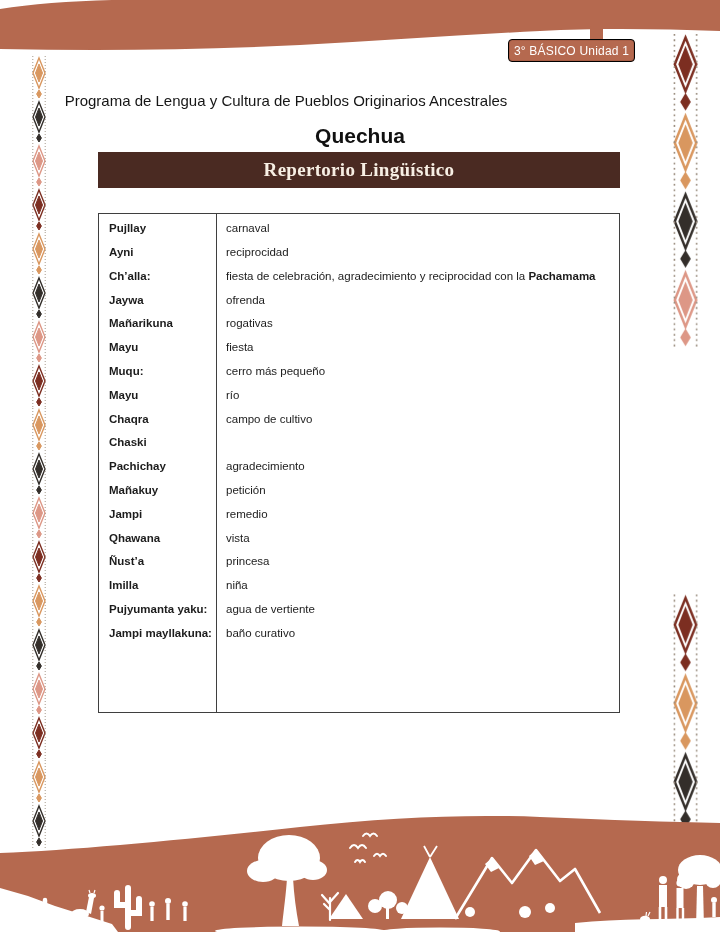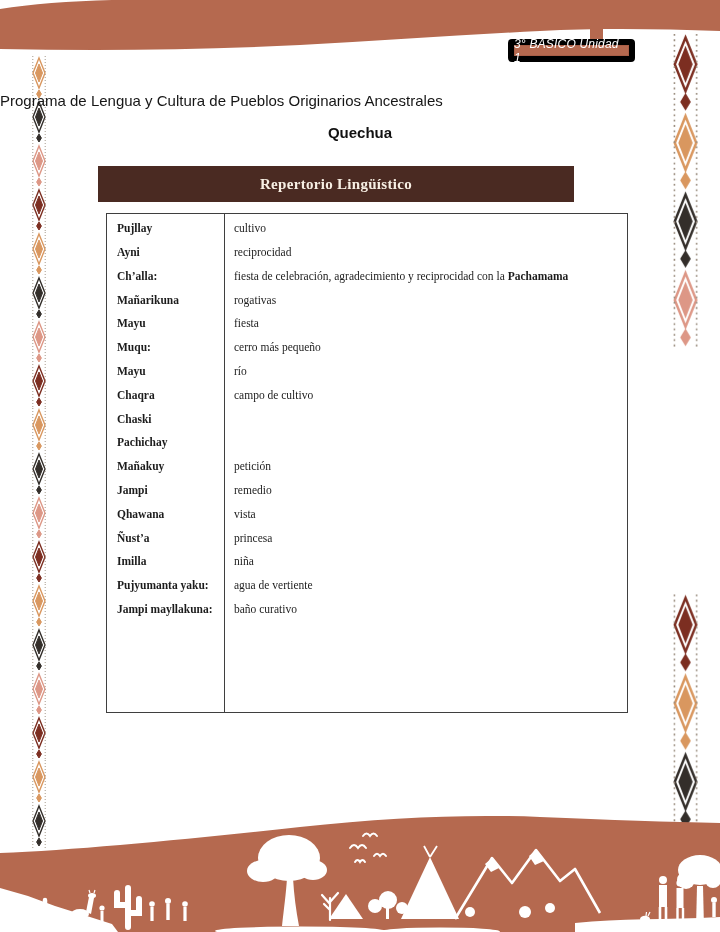--- a/index.html
+++ b/index.html
@@ -10,53 +10,52 @@
     color:#1c1c1c;
   }
   .abs{position:absolute;}
 
   
   .top-band{left:0;top:0;width:720px;height:65px;}
 
   
   .unit-badge{
     left:508px;top:39px;width:127px;height:23px;box-sizing:border-box;
-    background:#b5694f;border:6px solid #000000;border-radius:4px;
+    background:#b5694f;border:1px solid #000000;border-radius:4px;
     display:flex;align-items:center;justify-content:center;
     color:#ffffff;font-size:12px;letter-spacing:.2px;
     box-shadow:0 0 0 1px #a95e46 inset;
-    font-style:italic;
   }
 
   
   .strip-left{left:32px;top:56px;width:14px;height:792px;}
   .strip-right{left:673px;top:34px;width:25px;height:790px;}
 
   
   .program-title{
-    left:0;top:92px;width:572px;text-align:left;
+    left:0;top:92px;width:572px;text-align:center;
     font-size:15px;color:#161616;
   }
   .language-title{
     left:0;top:124px;width:720px;text-align:center;
-    font-size:15px;font-weight:bold;color:#111;
+    font-size:21px;font-weight:bold;color:#111;
   }
 
   
   .banner{
-    left:98px;top:166px;width:476px;height:36px;box-sizing:border-box;
+    left:98px;top:152px;width:522px;height:36px;box-sizing:border-box;
     background:#4a2a22;display:flex;align-items:center;justify-content:center;
     color:#f7efe4;font-family:"Liberation Serif", serif;
-    font-weight:bold;font-size:15px;letter-spacing:.3px;
+    font-weight:bold;font-size:19px;letter-spacing:.3px;
   }
 
   
   .glossary{
-    left:106px;top:213px;width:522px;height:500px;box-sizing:border-box;
-    border:1.5px solid #3f3f3f;background:#fff;font-family:Liberation Serif, serif;
+    left:98px;top:213px;width:522px;height:500px;box-sizing:border-box;
+    border:1.5px solid #3f3f3f;background:#fff;
   }
   .glossary .divider{
     position:absolute;left:117px;top:0;bottom:0;width:1.3px;background:#3f3f3f;
   }
   .g-rows{position:absolute;left:0;top:3px;right:0;}
   .g-row{display:flex;height:23.8px;align-items:center;font-size:11.5px;line-height:1;}
   .g-term{width:108px;padding-left:10px;font-weight:bold;flex:none;}
   .g-def{flex:1;padding-left:9px;white-space:nowrap;}
   .g-def b{font-weight:bold;}
 
@@ -111,31 +110,35 @@
 
 <div class="abs banner">
   <span>Repertorio Lingüístico</span>
 </div>
 
 <div class="abs glossary">
   <div class="divider"></div>
   <div class="g-rows">
       <div class="g-row">
       <span class="g-term">Pujllay</span>
-      <span class="g-def"><span>cultivo</span><b></b></span>
+      <span class="g-def"><span>carnaval</span><b></b></span>
     </div>
       <div class="g-row">
       <span class="g-term">Ayni</span>
       <span class="g-def"><span>reciprocidad</span><b></b></span>
     </div>
       <div class="g-row">
       <span class="g-term">Ch’alla:</span>
       <span class="g-def"><span>fiesta de celebración, agradecimiento y reciprocidad con la </span><b>Pachamama</b></span>
     </div>
       <div class="g-row">
+      <span class="g-term">Jaywa</span>
+      <span class="g-def"><span>ofrenda</span><b></b></span>
+    </div>
+      <div class="g-row">
       <span class="g-term">Mañarikuna</span>
       <span class="g-def"><span>rogativas</span><b></b></span>
     </div>
       <div class="g-row">
       <span class="g-term">Mayu</span>
       <span class="g-def"><span>fiesta</span><b></b></span>
     </div>
       <div class="g-row">
       <span class="g-term">Muqu:</span>
       <span class="g-def"><span>cerro más pequeño</span><b></b></span>
@@ -146,20 +149,21 @@
     </div>
       <div class="g-row">
       <span class="g-term">Chaqra</span>
       <span class="g-def"><span>campo de cultivo</span><b></b></span>
     </div>
       <div class="g-row">
       <span class="g-term">Chaski</span>
     </div>
       <div class="g-row">
       <span class="g-term">Pachichay</span>
+      <span class="g-def"><span>agradecimiento</span><b></b></span>
     </div>
       <div class="g-row">
       <span class="g-term">Mañakuy</span>
       <span class="g-def"><span>petición</span><b></b></span>
     </div>
       <div class="g-row">
       <span class="g-term">Jampi</span>
       <span class="g-def"><span>remedio</span><b></b></span>
     </div>
       <div class="g-row">

